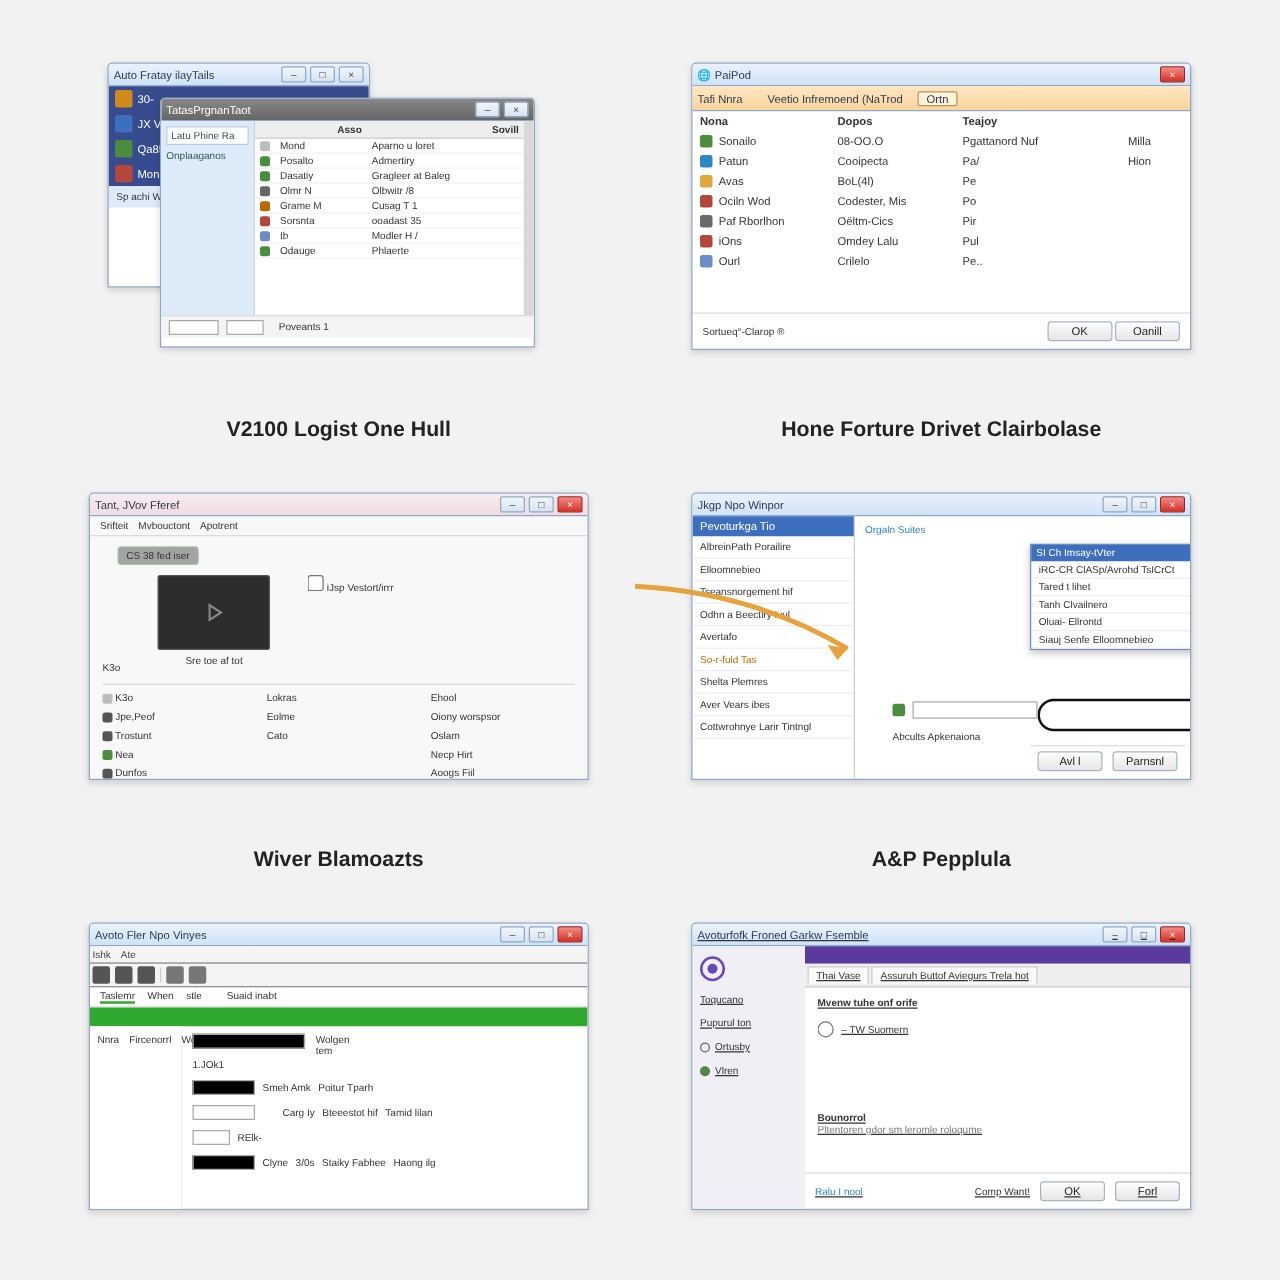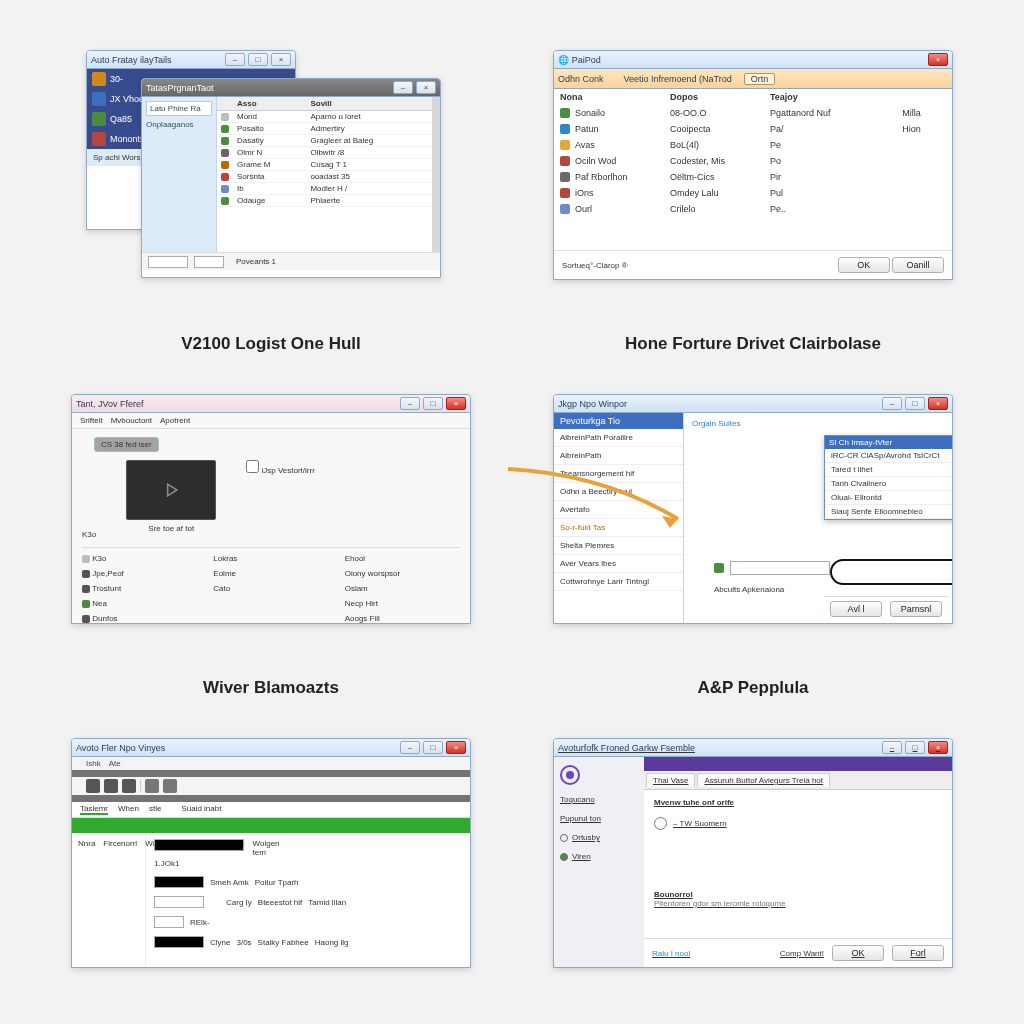--- a/index.html
+++ b/index.html
@@ -53,23 +53,23 @@
     width: 20px; height: 13px;
     background: linear-gradient(#f2f6fb,#d7e3f0);
     border: 1px solid #8fa9c9;
     border-radius: 2px;
     font-size: 8px; line-height: 11px; text-align: center;
     color: #444;
   }
   .wbtn.red { background: linear-gradient(#f28b82,#d93025); color:#fff; border-color:#a12020;}
   .menubar, .toolbar {
     display:flex; gap:8px; align-items:center;
-    padding: 2px 14px;
+    padding: 2px 2px;
     background:#f4f4f4;
-    border-bottom:7px solid #737373;
+    border-bottom:1px solid #737373;
     font-size: 8px;
     color:#444;
   }
   .btn {
     display:inline-block;
     min-width: 52px;
     padding: 2px 8px;
     background: linear-gradient(#fdfdfd,#e6e6e6);
     border: 1px solid #a7b3c2;
     border-radius: 3px;
@@ -91,35 +91,35 @@
   }
   .t1 .back .side {
     display:flex; flex-direction:column;
     background:#384b8e;
     color:#fff;
     font-size:9px;
   }
   .t1 .back .sideitem { display:flex; align-items:center; gap:4px; padding:3px 5px;}
   .t1 .back .sideitem .squareicon{width:14px;height:14px;}
   .t1 .front {
-    position:absolute; left:55px; top:28px;
+    position:absolute; left:42px; top:28px;
     width:300px; height:200px;
     background:#fff;
   }
   .t1 .front .body { display:flex; height:155px; }
   .t1 .front .navcol {
     width:75px; background:#dcebf7; border-right:1px solid #c6d5e4;
     padding:4px; font-size:8px; color:#355;
   }
   .t1 .front .list {
     flex:1; overflow:hidden; position:relative;
     border-right:8px solid #d8d8d8;
   }
   .t1 .front .list table{ width:100%; border-collapse:collapse; font-size:8px;}
-  .t1 .front .list th{ text-align:left; padding:2px 4px; background:#eee; border-bottom:1px solid #ccc;}
+  .t1 .front .list th{ text-align:right; padding:2px 4px; background:#eee; border-bottom:1px solid #ccc;}
   .t1 .front .list td{ padding:1px 4px; border-bottom:1px solid #f2f2f2;}
   .t1 .front .status{ height:18px; background:#f4f4f4; border-top:1px solid #dcdcdc; display:flex; align-items:center; gap:6px; padding:0 6px; font-size:8px;}
 
   
   .t2 { width:400px; height:230px; }
   .t2 .body{ display:flex; flex-direction:column; height:calc(100% - 18px);}
   .t2 table{ width:100%; border-collapse:collapse; font-size:9px;}
   .t2 th{ text-align:left; padding:3px 6px;}
   .t2 td{ padding:3px 6px;}
   .t2 tbody td:first-child{ display:flex; align-items:flex-start; gap:5px;}
@@ -307,21 +307,21 @@
       <div class="titlebar">
         <span>🌐</span>&nbsp;
         <span>PaiPod</span>
         <span class="sp"></span>
         <span class="wctrl">
             <span class="wbtn red">×</span>
           </span>
       </div>
       <div class="body">
         <div class="titlebar orange" style="height:20px;">
-          <span>Odhn Conk</span>
+          <span>Tafi Nnra</span>
           <span style="margin-left:20px">Veetio  Infremoend (NaTrod</span>
           <span style="margin-left:12px;border:1px solid #b59562;padding:0 6px;border-radius:2px;background:#fff3dc;">Ortn</span>
         </div>
         <table>
           <thead>
               <tr>
             <th style="width:110px">Nona</th>
             <th style="width:100px">Dopos</th>
             <th>Teajoy</th>
             <th></th>
@@ -478,21 +478,21 @@
             <span class="wbtn">–</span>
             <span class="wbtn">□</span>
             <span class="wbtn red">×</span>
           </span>
         </div>
         <div class="body">
           <div class="menu">
             <div class="hdr">Pevoturkga Tio</div>
             <div id="t4-menu-items">
                 <div class="it">AlbreinPath Porailire</div>
-                <div class="it">AlbreinPath</div>
+                <div class="it">Elloomnebieo</div>
                 <div class="it">Tseansnorgement hif</div>
                 <div class="it">Odhn a Beectlry Ivul</div>
                 <div class="it">Avertafo</div>
                 <div class="it sel">So-r-fuld Tas</div>
                 <div class="it">Shelta Plemres</div>
                 <div class="it">Aver Vears ibes</div>
                 <div class="it">Cottwrohnye Larir Tintngl</div>
               </div>
           </div>
           <div class="right">

